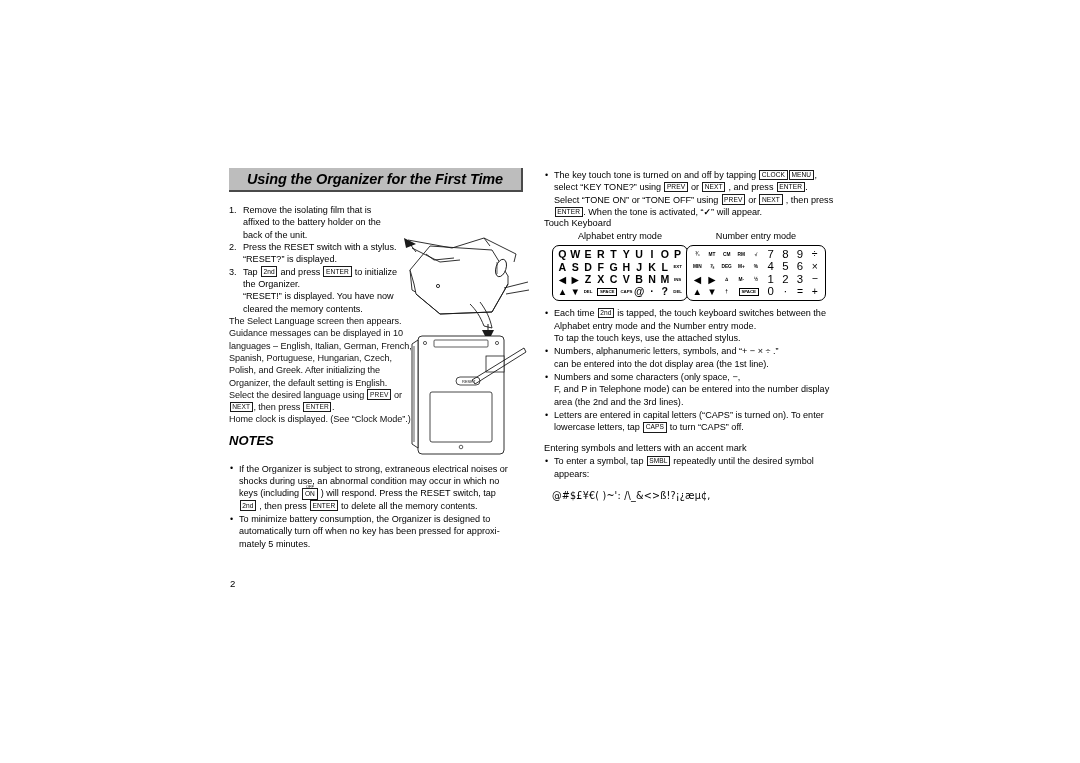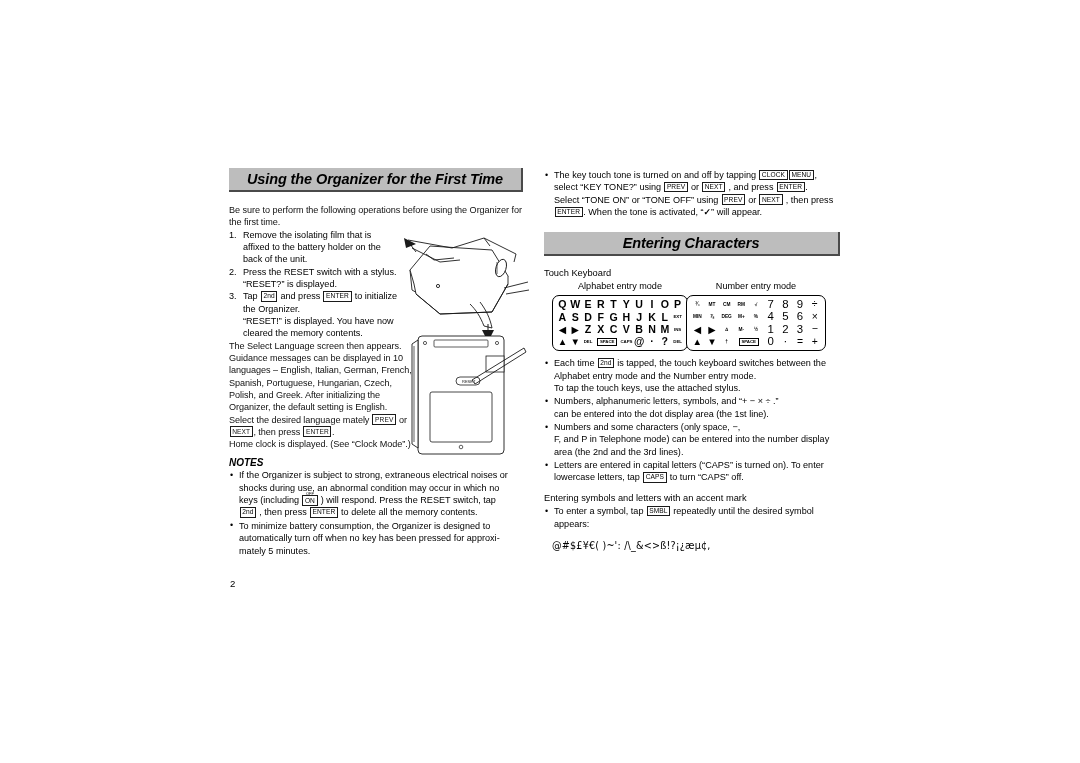--- a/index.html
+++ b/index.html
@@ -87,23 +87,23 @@
     content: "\2022";
     position: absolute;
     left: 1px;
     top: -0.5px;
     font-size: 9px;
   }
 
   .notes-head {
     font-weight: bold;
     font-style: italic;
-    font-size: 10px;
+    font-size: 13px;
     margin-top: 7px;
-    margin-bottom: 1px;
+    margin-bottom: 15px;
   }
   .sub-head {
     font-weight: normal;
     font-size: 9.3px;
     margin-bottom: 2.5px;
   }
   .sub-head.spaced { margin-top: 9px; }
 
   
   .key {
@@ -247,21 +247,20 @@
 <body>
 
 <div id="page">
 
   <div class="col" id="col-left">
 
     <div class="section-bar">
       <span>Using the Organizer for the First Time</span>
     </div>
 
-    <div class="para">Be sure to perform the following operations before using the Organizer for the first time.</div>
 
     <ul class="num-list">
 
       <li class="num-item">
         <span class="marker">1.</span>
         <span>Remove the isolating film that is</span><br>
         <span>affixed to the battery holder on the</span><br>
         <span>back of the unit.</span>
       </li>
 
@@ -280,21 +279,21 @@
       </li>
     </ul>
 
     <div class="para tight">
       <span>The Select Language screen then appears.</span><br>
       <span>Guidance messages can be displayed in 10</span><br>
       <span>languages – English, Italian, German, French,</span><br>
       <span>Spanish, Portuguese, Hungarian, Czech,</span><br>
       <span>Polish, and Greek. After initializing the</span><br>
       <span>Organizer, the default setting is English.</span><br>
-      <span>Select the desired language mately </span><span class="key">PREV</span><span> or</span><br>
+      <span>Select the desired language using </span><span class="key">PREV</span><span> or</span><br>
       <span class="key">NEXT</span><span>, then press </span><span class="key">ENTER</span><span>.</span><br>
       <span>Home clock is displayed. (See “Clock Mode”.)</span>
     </div>
 
     <div class="notes-head">NOTES</div>
 
     <ul class="bullets">
       <li class="bullet">
         <span>If the Organizer is subject to strong, extraneous electrical noises or</span><br>
         <span>shocks during use, an abnormal condition may occur in which no</span><br>
@@ -360,23 +359,20 @@
 
     <ul class="bullets">
       <li class="bullet">
         <span>The key touch tone is turned on and off by tapping </span><span class="key">CLOCK</span><span class="key">MENU</span><span>,</span><br>
         <span>select “KEY TONE?” using </span><span class="key">PREV</span><span> or </span><span class="key">NEXT</span><span> , and press </span><span class="key">ENTER</span><span>.</span><br>
         <span>Select “TONE ON” or “TONE OFF” using </span><span class="key">PREV</span><span> or </span><span class="key">NEXT</span><span> , then press</span><br>
         <span class="key">ENTER</span><span>. When the tone is activated, “</span><span class="chk">✓</span><span>” will appear.</span>
       </li>
     </ul>
 
-    <div class="section-bar" style="margin-top:14px;">
-      <span>Entering Characters</span>
-    </div>
 
     <div class="sub-head">Touch Keyboard</div>
 
     <div id="kb-row">
 
       <div class="kb-block" id="kb-alpha">
         <div class="kb-label">Alphabet entry mode</div>
         <div class="kb-frame">
           <div class="kb-grid">
             <div>

